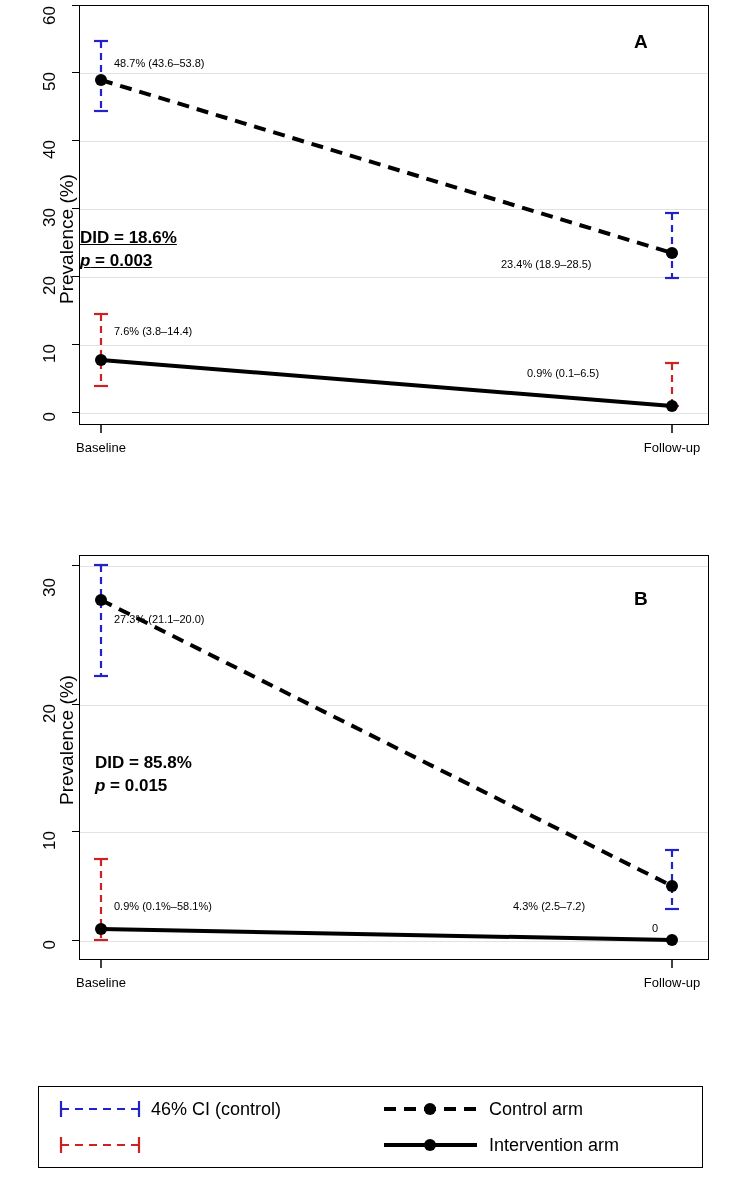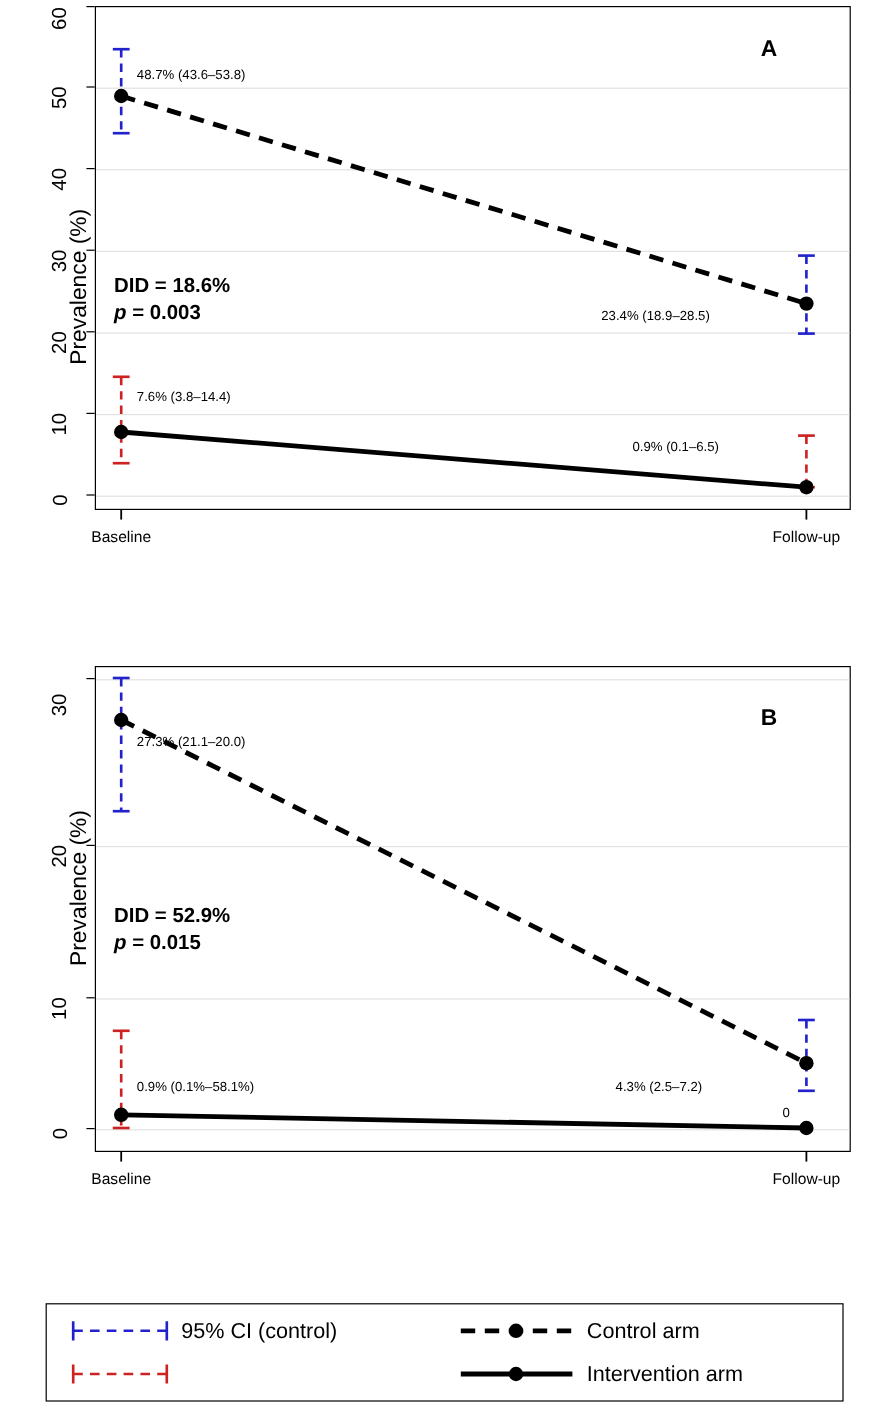--- a/index.html
+++ b/index.html
@@ -175,21 +175,21 @@
       <circle cx="672" cy="253" r="6" fill="#000"></circle>
       <circle cx="101" cy="360" r="6" fill="#000"></circle>
       <circle cx="672" cy="406" r="6" fill="#000"></circle>
 
       <line x1="101" y1="425" x2="101" y2="433" stroke="#000" stroke-width="1.5"></line>
       <line x1="672" y1="425" x2="672" y2="433" stroke="#000" stroke-width="1.5"></line>
     </svg>
 
     <div class="panel-letter" style="left:634px; top:31px;">A</div>
 
-    <div class="did-label" style="left:95px; top:227px;">
+    <div class="did-label" style="left:80px; top:227px;text-decoration:underline;">
       <div>DID = 18.6%</div>
       <div class="pval"><i>p</i><span> = 0.003</span></div>
     </div>
 
     <div class="point-label" style="left:114px; top:57px;">48.7% (43.6–53.8)</div>
     <div class="point-label" style="left:457px; top:258px;margin-left:44px;">23.4% (18.9–28.5)</div>
     <div class="point-label" style="left:114px; top:325px;">7.6% (3.8–14.4)</div>
     <div class="point-label" style="left:527px; top:367px;">0.9% (0.1–6.5)</div>
 
     <div class="xtick-label" style="left:101px; top:440px;">Baseline</div>
@@ -244,21 +244,21 @@
       <circle cx="672" cy="346" r="6" fill="#000"></circle>
       <circle cx="101" cy="389" r="6" fill="#000"></circle>
       <circle cx="672" cy="400" r="6" fill="#000"></circle>
       <line x1="101" y1="420" x2="101" y2="428" stroke="#000" stroke-width="1.5"></line>
       <line x1="672" y1="420" x2="672" y2="428" stroke="#000" stroke-width="1.5"></line>
     </svg>
 
     <div class="panel-letter" style="left:634px; top:48px;">B</div>
 
     <div class="did-label" style="left:95px; top:212px;">
-      <div>DID = 52.9%</div>
+      <div>DID = 85.8%</div>
       <div class="pval"><i>p</i><span> = 0.015</span></div>
     </div>
 
     <div class="point-label" style="left:114px; top:73px;">27.3% (21.1–20.0)</div>
     <div class="point-label" style="left:513px; top:360px;">4.3% (2.5–7.2)</div>
     <div class="point-label" style="left:114px; top:360px;">0.9% (0.1%–58.1%)</div>
     <div class="point-label" style="left:652px; top:382px;">0</div>
 
     <div class="xtick-label" style="left:101px; top:435px;">Baseline</div>
     <div class="xtick-label" style="left:672px; top:435px;">Follow-up</div>
@@ -282,18 +282,18 @@
       <g>
         <line x1="345" y1="22" x2="438" y2="22" stroke="#000" stroke-width="4" stroke-dasharray="12,8"></line>
         <circle cx="391" cy="22" r="6" fill="#000"></circle>
       </g>
 
       <g>
         <line x1="345" y1="58" x2="438" y2="58" stroke="#000" stroke-width="4"></line>
         <circle cx="391" cy="58" r="6" fill="#000"></circle>
       </g>
     </svg>
-    <div class="legend-text" style="left:112px; top:12px;">95% CI (control)</div>
+    <div class="legend-text" style="left:112px; top:12px;">46% CI (control)</div>
     <div class="legend-text" style="left:450px; top:12px;">Control arm</div>
     <div class="legend-text" style="left:450px; top:48px;">Intervention arm</div>
   </div>
 
 </div>
 
 </body></html>

